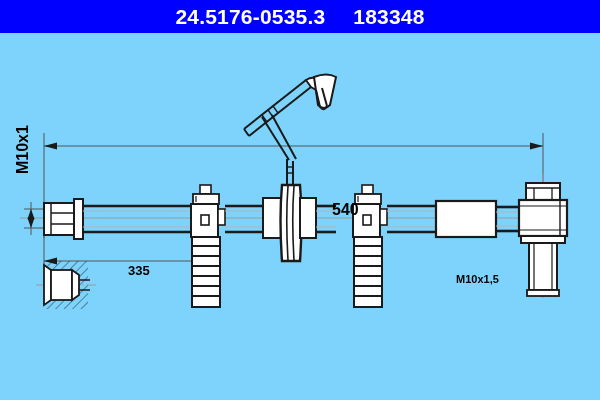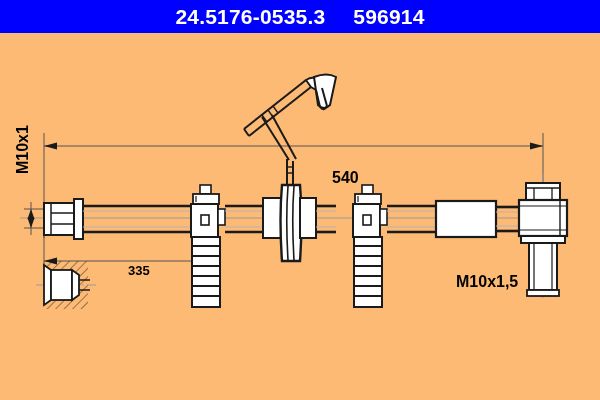--- a/index.html
+++ b/index.html
@@ -8,21 +8,21 @@
     padding: 0;
     background: #ffffff;
   }
   body {
     font-family: "Liberation Sans", sans-serif;
   }
   #page {
     position: relative;
     width: 600px;
     height: 400px;
-    background: #fdba74;
+    background: #7dd3fc;
     overflow: hidden;
   }
   #titlebar {
     position: absolute;
     left: 0;
     top: 0;
     width: 600px;
     height: 33px;
     background: #0000ff;
     display: flex;
@@ -45,39 +45,39 @@
     width: 600px;
     height: 367px;
   }
   .lbl {
     position: absolute;
     font-family: "Liberation Sans", sans-serif;
     font-weight: bold;
     color: #000000;
     white-space: nowrap;
   }
-  #lbl-540 { left: 332px; top: 136px; font-size: 16px; }
+  #lbl-540 { left: 332px; top: 168px; font-size: 16px; }
   #lbl-335 { left: 128px; top: 230px; font-size: 13px; }
-  #lbl-m10x15 { left: 456px; top: 240px; font-size: 16px; text-align: right; }
+  #lbl-m10x15 { left: 456px; top: 240px; font-size: 11px; text-align: right; }
   #lbl-m10x1 {
     left: 14px;
     top: 141px;
     font-size: 16px;
     transform: rotate(-90deg);
     transform-origin: left top;
   }
 </style>
 </head>
 <body>
 
 <div id="page">
 
   <div id="titlebar">
     <span class="tnum">24.5176-0535.3</span>
-    <span class="tnum">596914</span>
+    <span class="tnum">183348</span>
   </div>
 
   <div id="drawing">
     <svg width="600" height="367" viewBox="0 0 600 367">
 
       <g fill="none" stroke="#1a1a1a" stroke-linecap="butt" stroke-linejoin="miter">
 
         <g>
           <line x1="20" y1="185" x2="560" y2="185" stroke="#9a9a9a" stroke-width="1"></line>
         </g>

